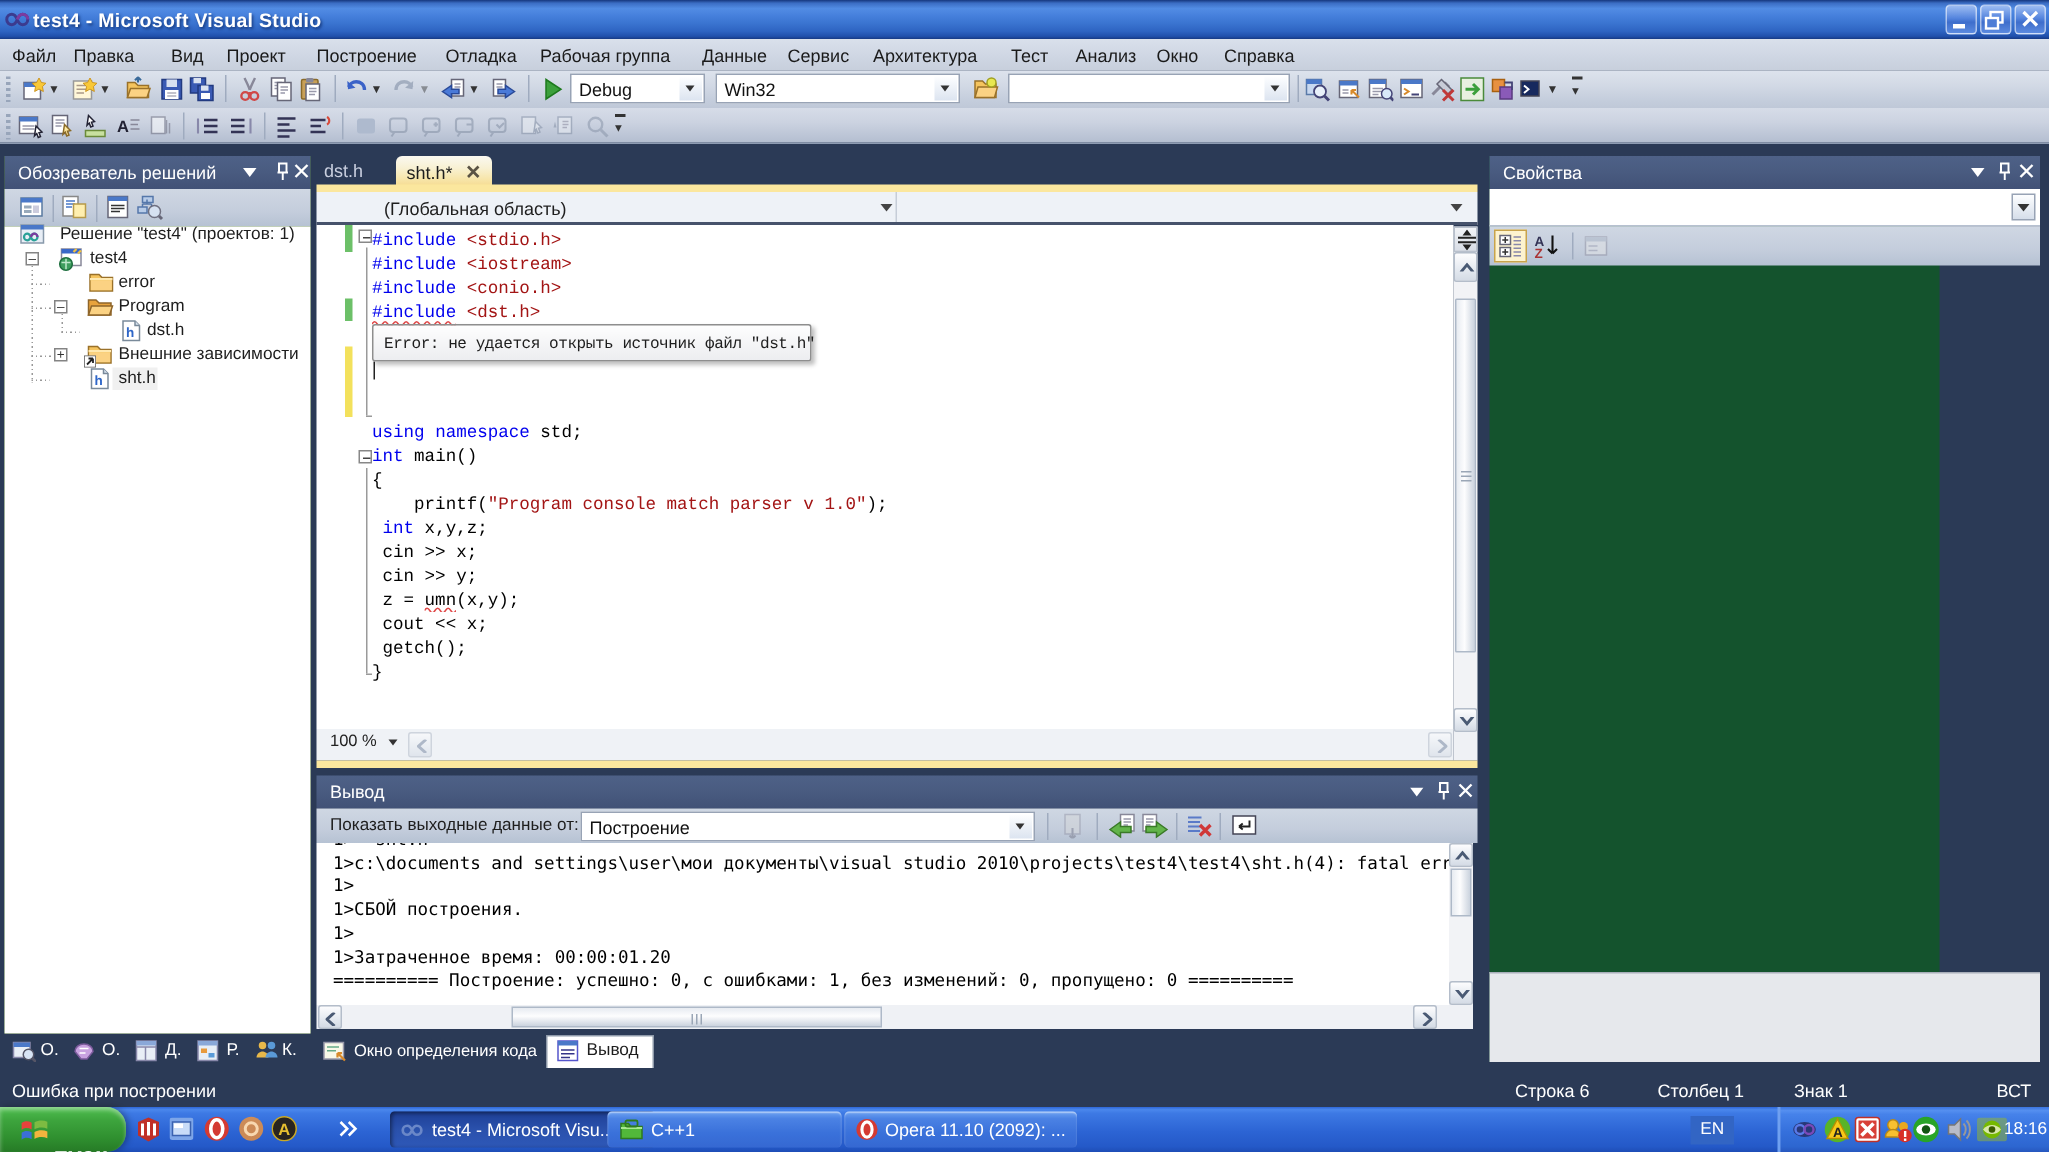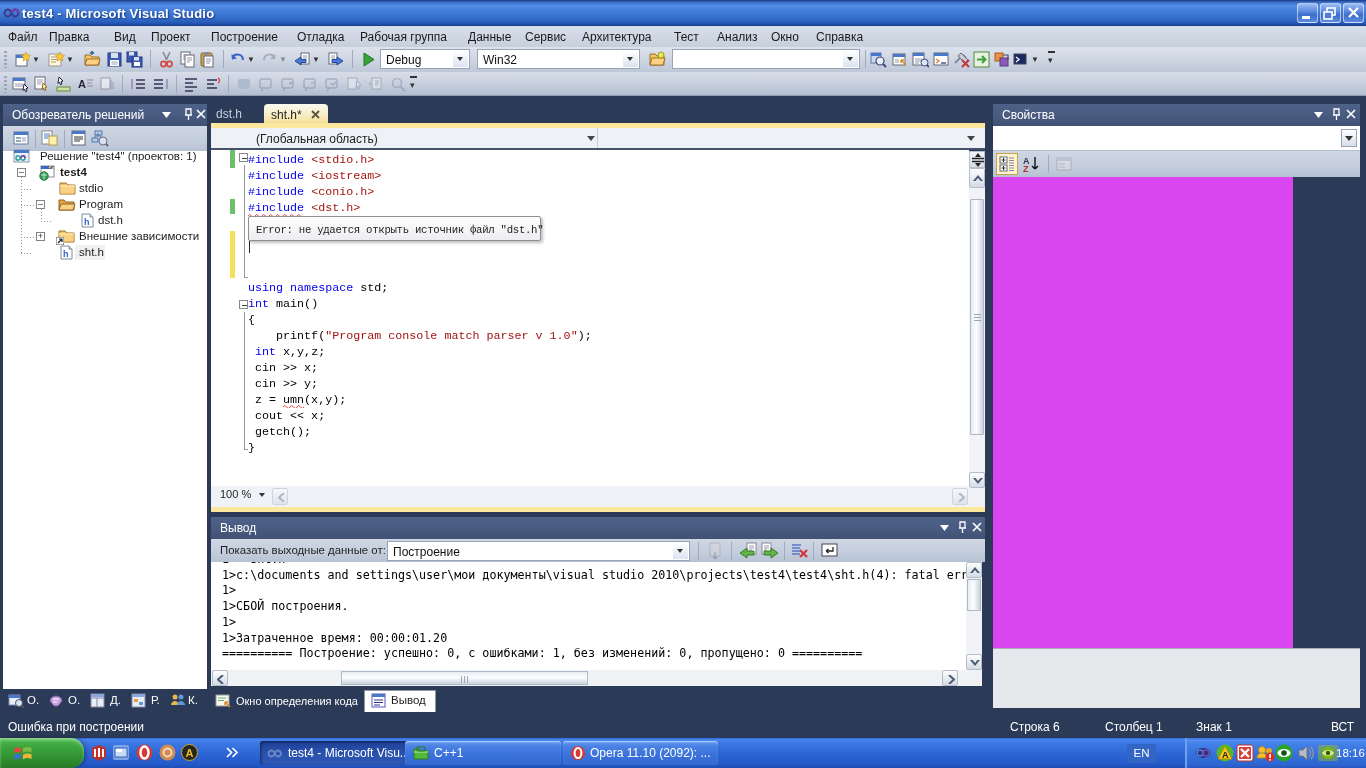--- a/index.html
+++ b/index.html
@@ -62,21 +62,21 @@
 #codearea pre { font-family:inherit; position:absolute; left:0; top:0; line-height:16px; }
 .kw { color:#0000EE; } .str { color:#A31515; }
 #vsb { left:969px; top:151px; width:16px; height:337px; background:#F2F3F6; }
 #hsbrow { left:211px; top:486px; width:758px; height:21px; background:#EFF2F6; }
 #ystrip2 { left:211px; top:507px; width:774px; height:5px; background:#FBE79E; }
 
 #output { left:211px; top:517px; width:774px; height:172px; }
 #outcontent { position:absolute; left:0; top:45px; width:758px; height:108px; background:#fff; overflow:hidden;
   font-family:"Liberation Mono", monospace; font-size:11.7px; line-height:15.7px; color:#000; }
 
-#props { left:993px; top:104px; width:300px; height:604px; background:#d946ef; }
+#props { left:993px; top:104px; width:300px; height:604px; background:#14532d; }
 
 #bottomtabs { left:0px; top:690px; width:990px; height:22px; color:#fff; font-size:12px; }
 
 #statusbar { left:0; top:712px; width:1366px; height:26px; background:#2B3A56; color:#fff; font-size:12px; }
 
 #taskbar { left:0; top:738px; width:1366px; height:30px;
   background:linear-gradient(180deg,#2E66D8 0%,#4A87EC 6%,#3D79E4 14%,#2C64D4 55%,#2459C8 88%,#1E4DB6 100%); }
 #startbtn { left:0; top:0; width:84px; height:30px; border-radius:0 13px 13px 0;
   background:linear-gradient(180deg,#4FBF4F 0%,#3DA43D 30%,#2F8F2F 70%,#267A26 100%);
   box-shadow:inset 0 2px 3px rgba(255,255,255,.4), 2px 0 4px rgba(0,0,0,.3); }
@@ -407,29 +407,29 @@
       </div>
     <div class="row" style="top:14px">
         <span class="exp" style="left:14px">–</span>
         <svg class="ic" style="left:36px" width="17" height="16" viewBox="0 0 17 16">
           <rect x="2" y="1" width="13" height="11" fill="#fff" stroke="#889"></rect>
           <rect x="2" y="1" width="13" height="3" fill="#3A68C8"></rect>
           <path d="M10 3 l2 -2 M13 4 l2 -2" stroke="#F0C040" stroke-width="1.5"></path>
           <circle cx="5" cy="11" r="4.2" fill="#3E9E5E" stroke="#1E6E3E"></circle>
           <path d="M2 10 h6 M5 7.5 v7" stroke="#BFE8CC" stroke-width="1"></path>
         </svg>
-        <span style="left:57px;font-weight:bold">test4</span>
+        <span style="left:57px;font-weight:normal">test4</span>
       </div>
     <div class="row" style="top:30px">
         <svg class="ic" style="left:56px" width="17" height="14" viewBox="0 0 17 14">
           <path d="M1 2 L7 2 L9 4 L16 4 L16 13 L1 13 Z" fill="#F5C45E" stroke="#9A7129"></path>
           <path d="M1 5 L16 5" stroke="#FFE9B0" stroke-width="1.5"></path>
           <rect x="1.5" y="6" width="14" height="6.5" fill="#FBD283"></rect>
         </svg>
-        <span style="left:76px">stdio</span>
+        <span style="left:76px">error</span>
       </div>
     <div class="row" style="top:46px">
         <span class="exp" style="left:33px">–</span>
         <svg class="ic" style="left:55px" width="18" height="14" viewBox="0 0 18 14">
           <path d="M1 3 L6 3 L8 5 L16 5 L16 13 L1 13 Z" fill="#E8A33D" stroke="#8E652A"></path>
           <path d="M3 7 L17 7 L15 13 L1 13 Z" fill="#FBD283" stroke="#8E652A"></path>
         </svg>
         <span style="left:76px">Program</span>
       </div>
     <div class="row" style="top:62px">

